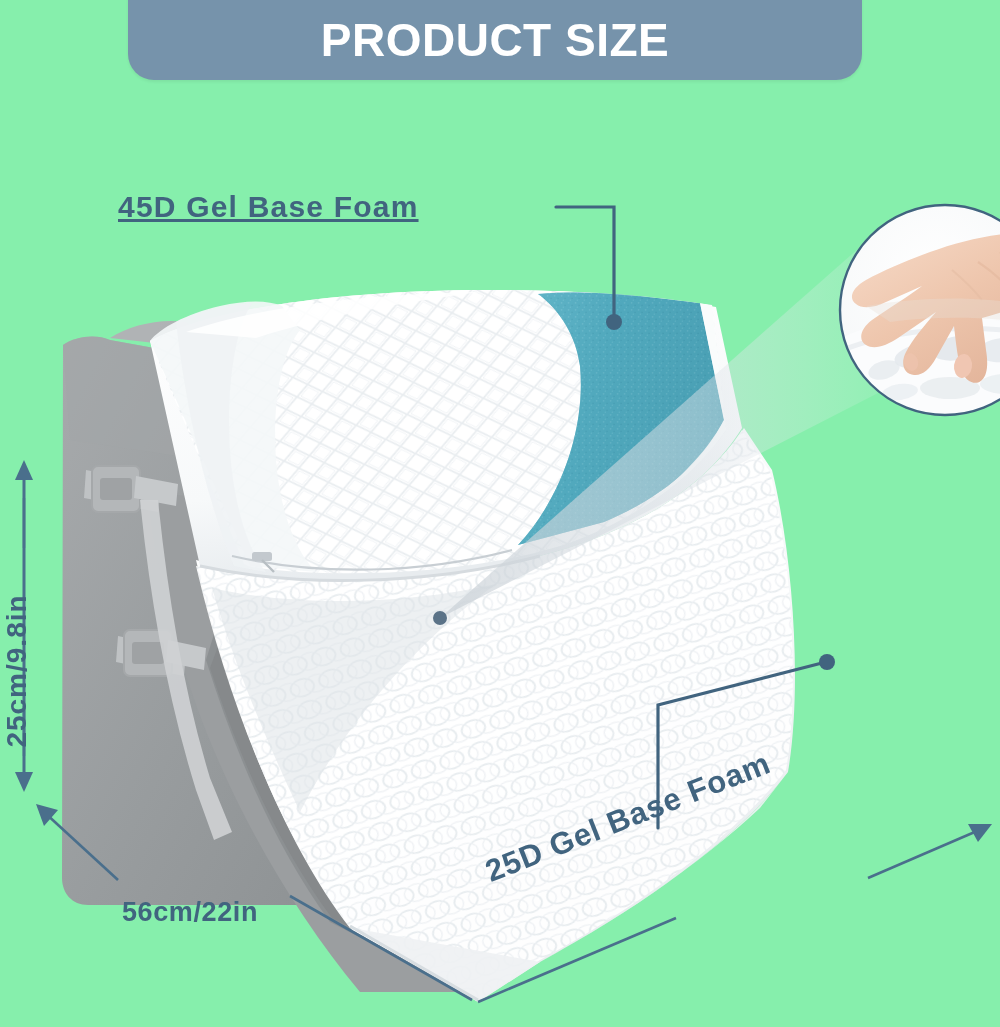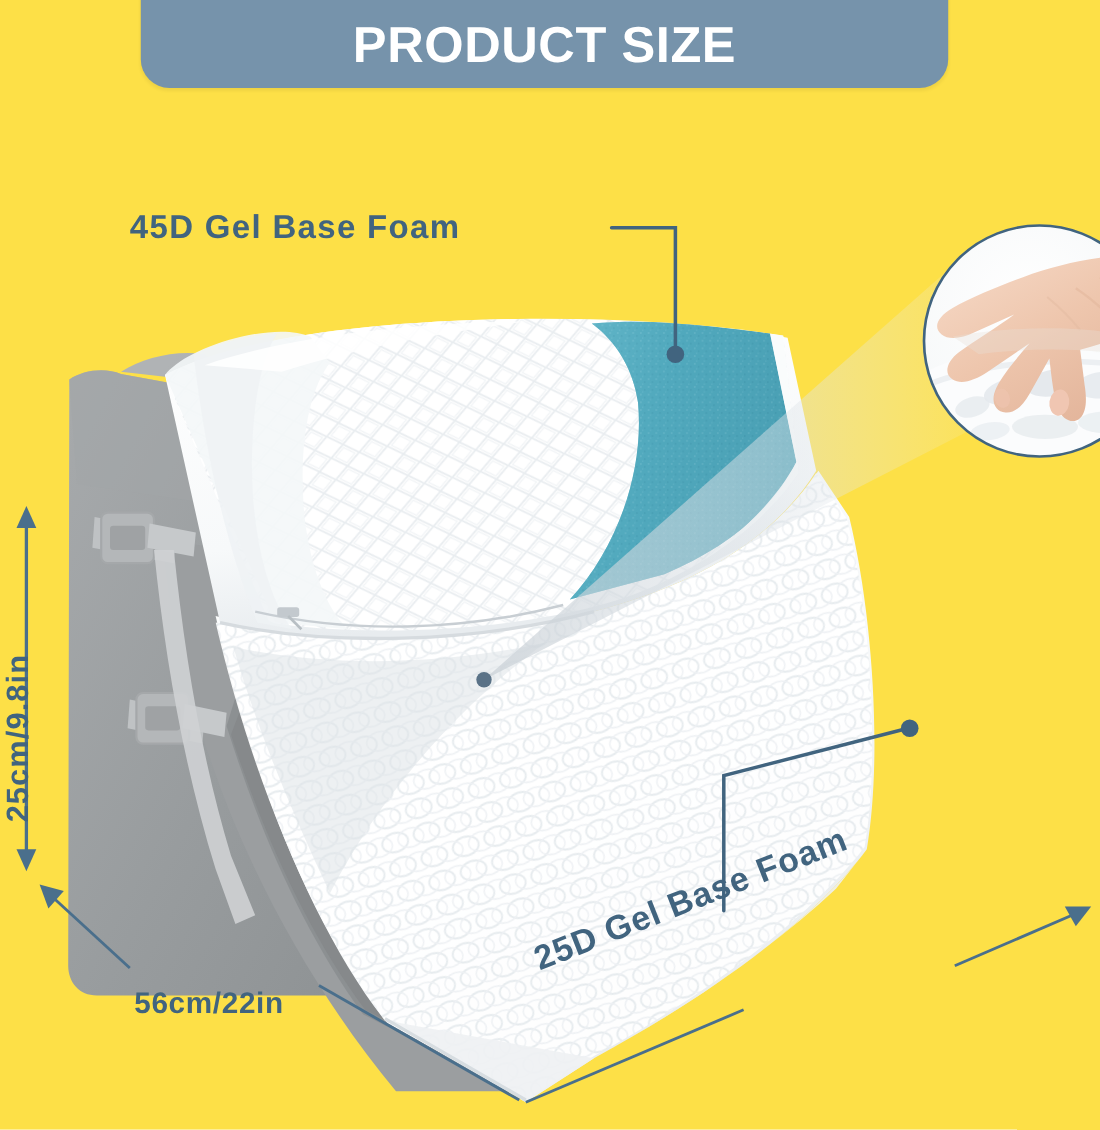--- a/index.html
+++ b/index.html
@@ -8,21 +8,21 @@
     padding: 0;
     background: #ffffff;
   }
   body {
     font-family: "Liberation Sans", sans-serif;
   }
   #stage {
     position: relative;
     width: 1000px;
     height: 1027px;
-    background: #fde047;
+    background: #86efac;
     overflow: hidden;
   }
 
   
   .banner {
     position: absolute;
     left: 128px;
     top: -14px;
     width: 734px;
     height: 94px;
@@ -55,20 +55,21 @@
     font-weight: bold;
     font-family: "Liberation Sans", sans-serif;
     white-space: nowrap;
     letter-spacing: 0.5px;
   }
   .label-45d {
     left: 118px;
     top: 190px;
     font-size: 30px;
     letter-spacing: 1.2px;
+    text-decoration: underline;
   }
   .label-25d {
     left: 487px;
     top: 855px;
     font-size: 31px;
     transform: rotate(-21.5deg);
     transform-origin: left center;
     letter-spacing: 0.8px;
   }
   .label-25cm {

